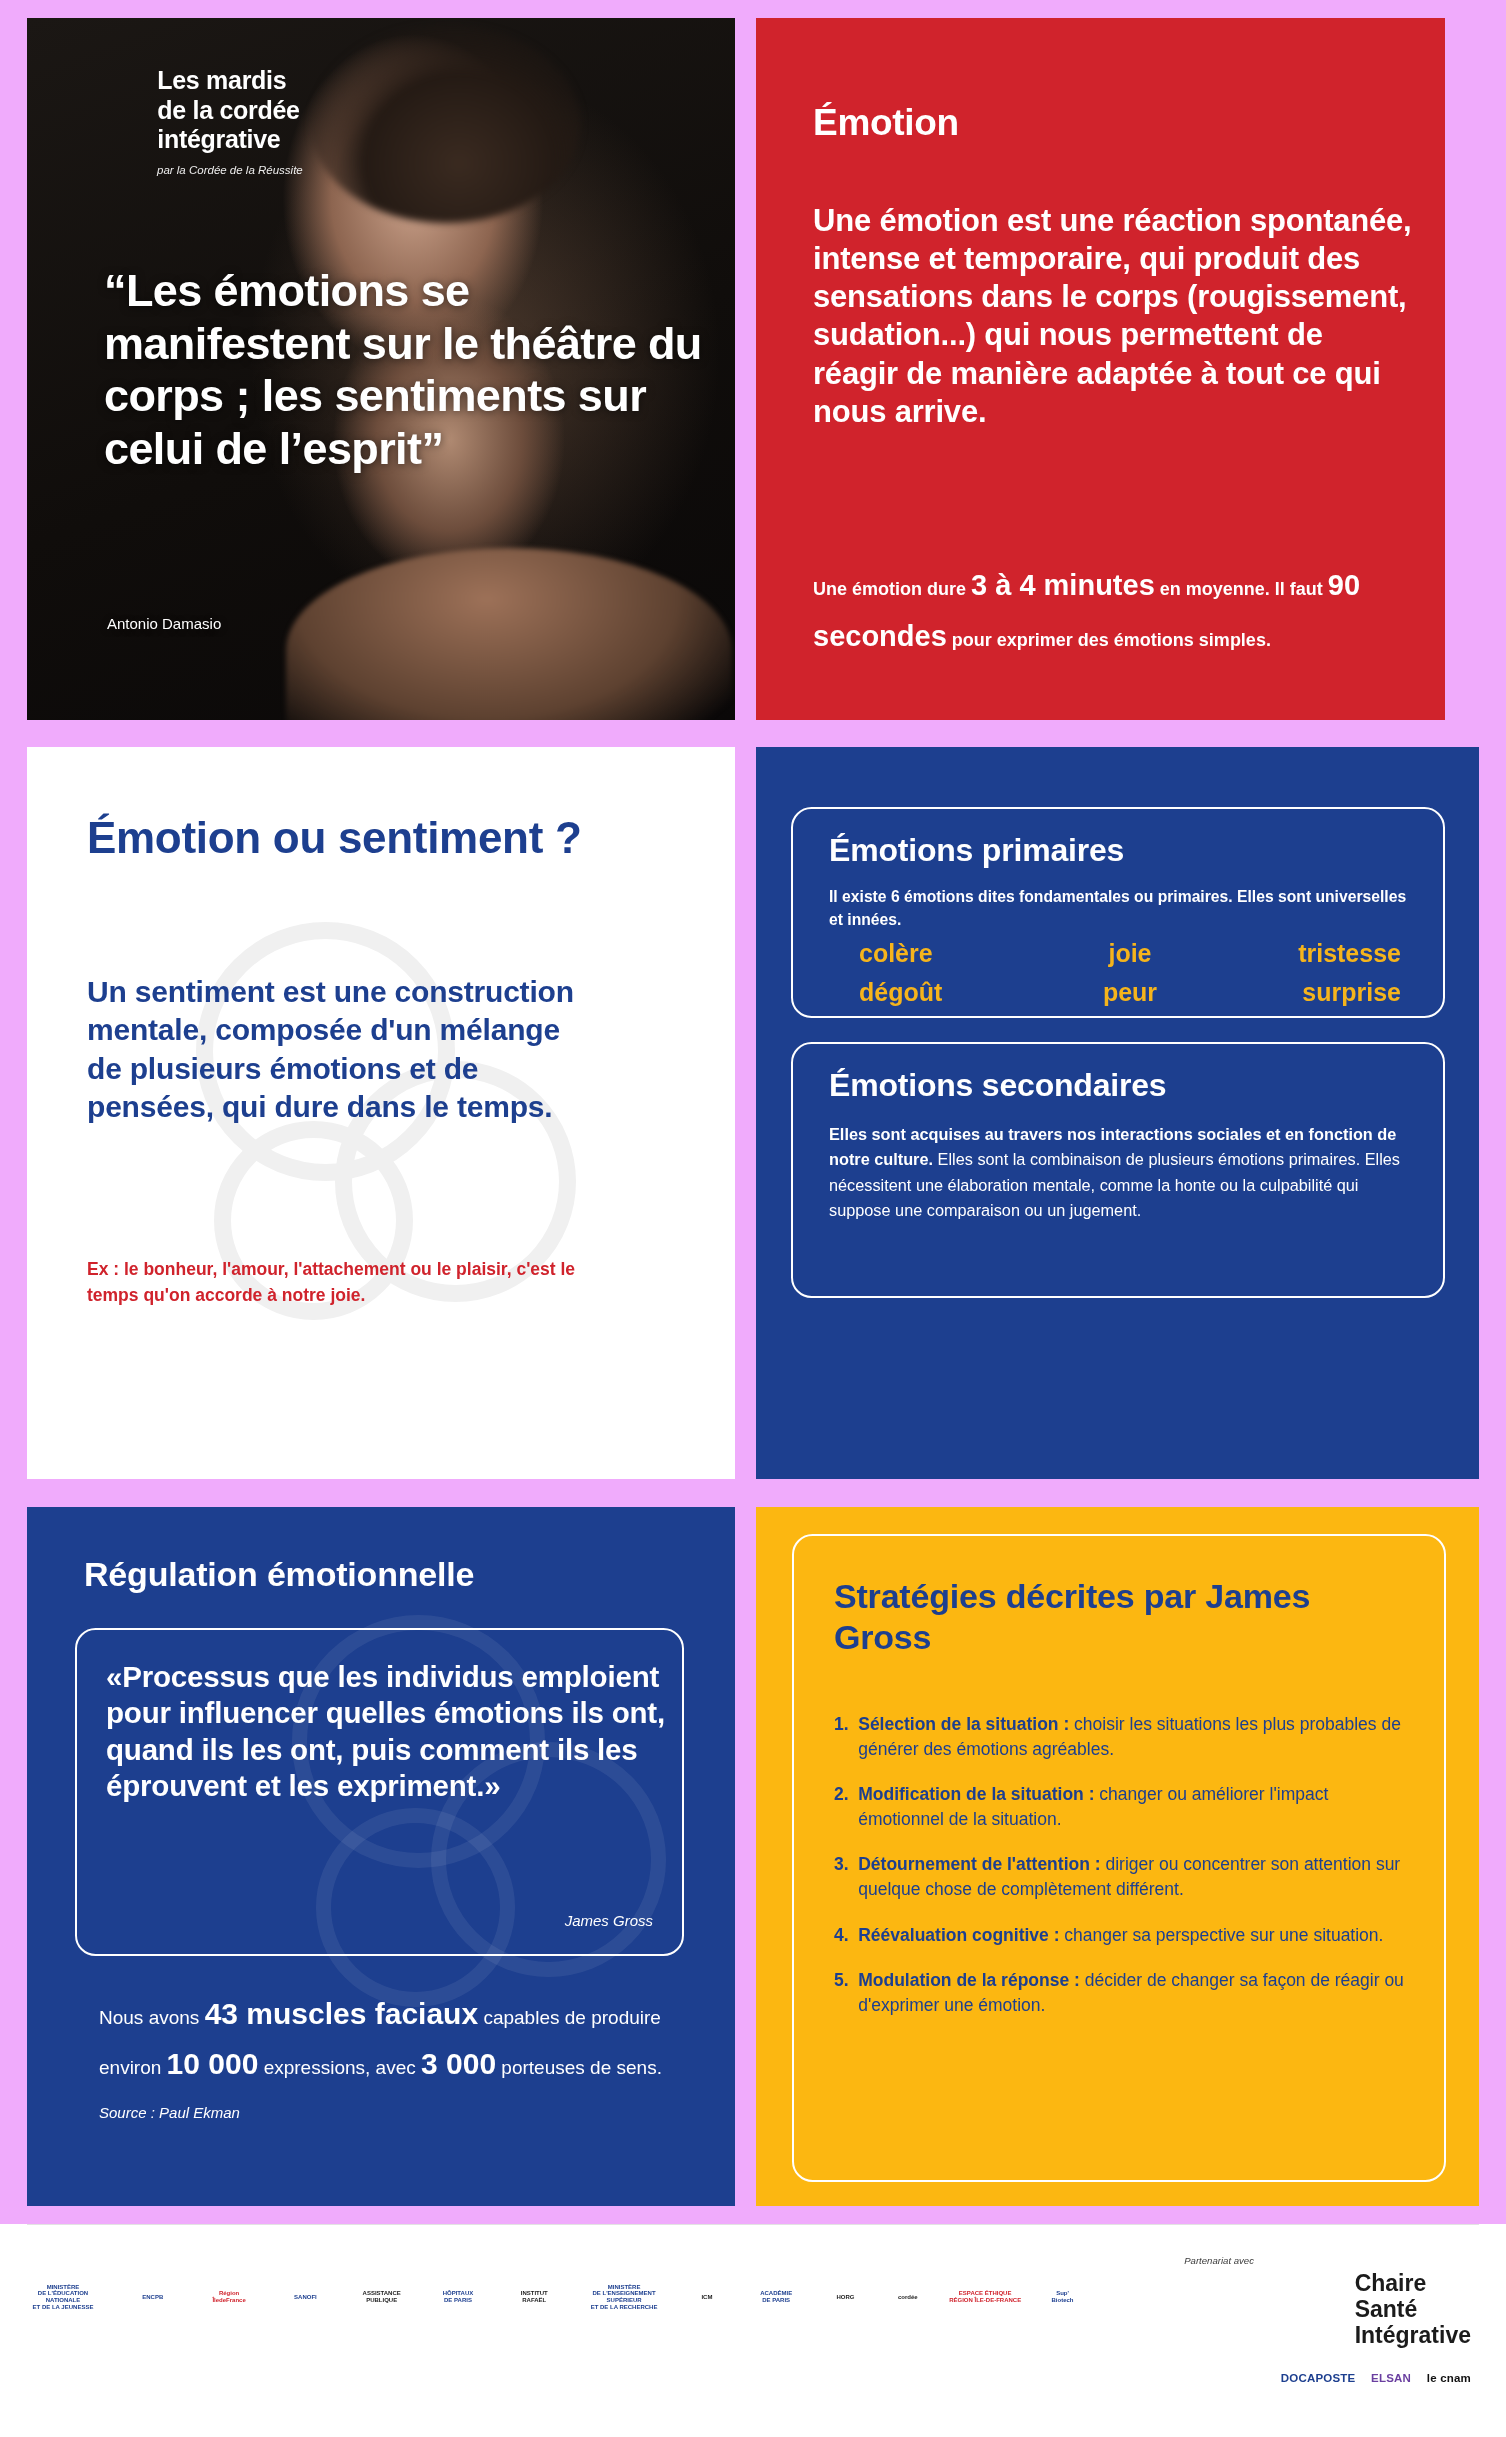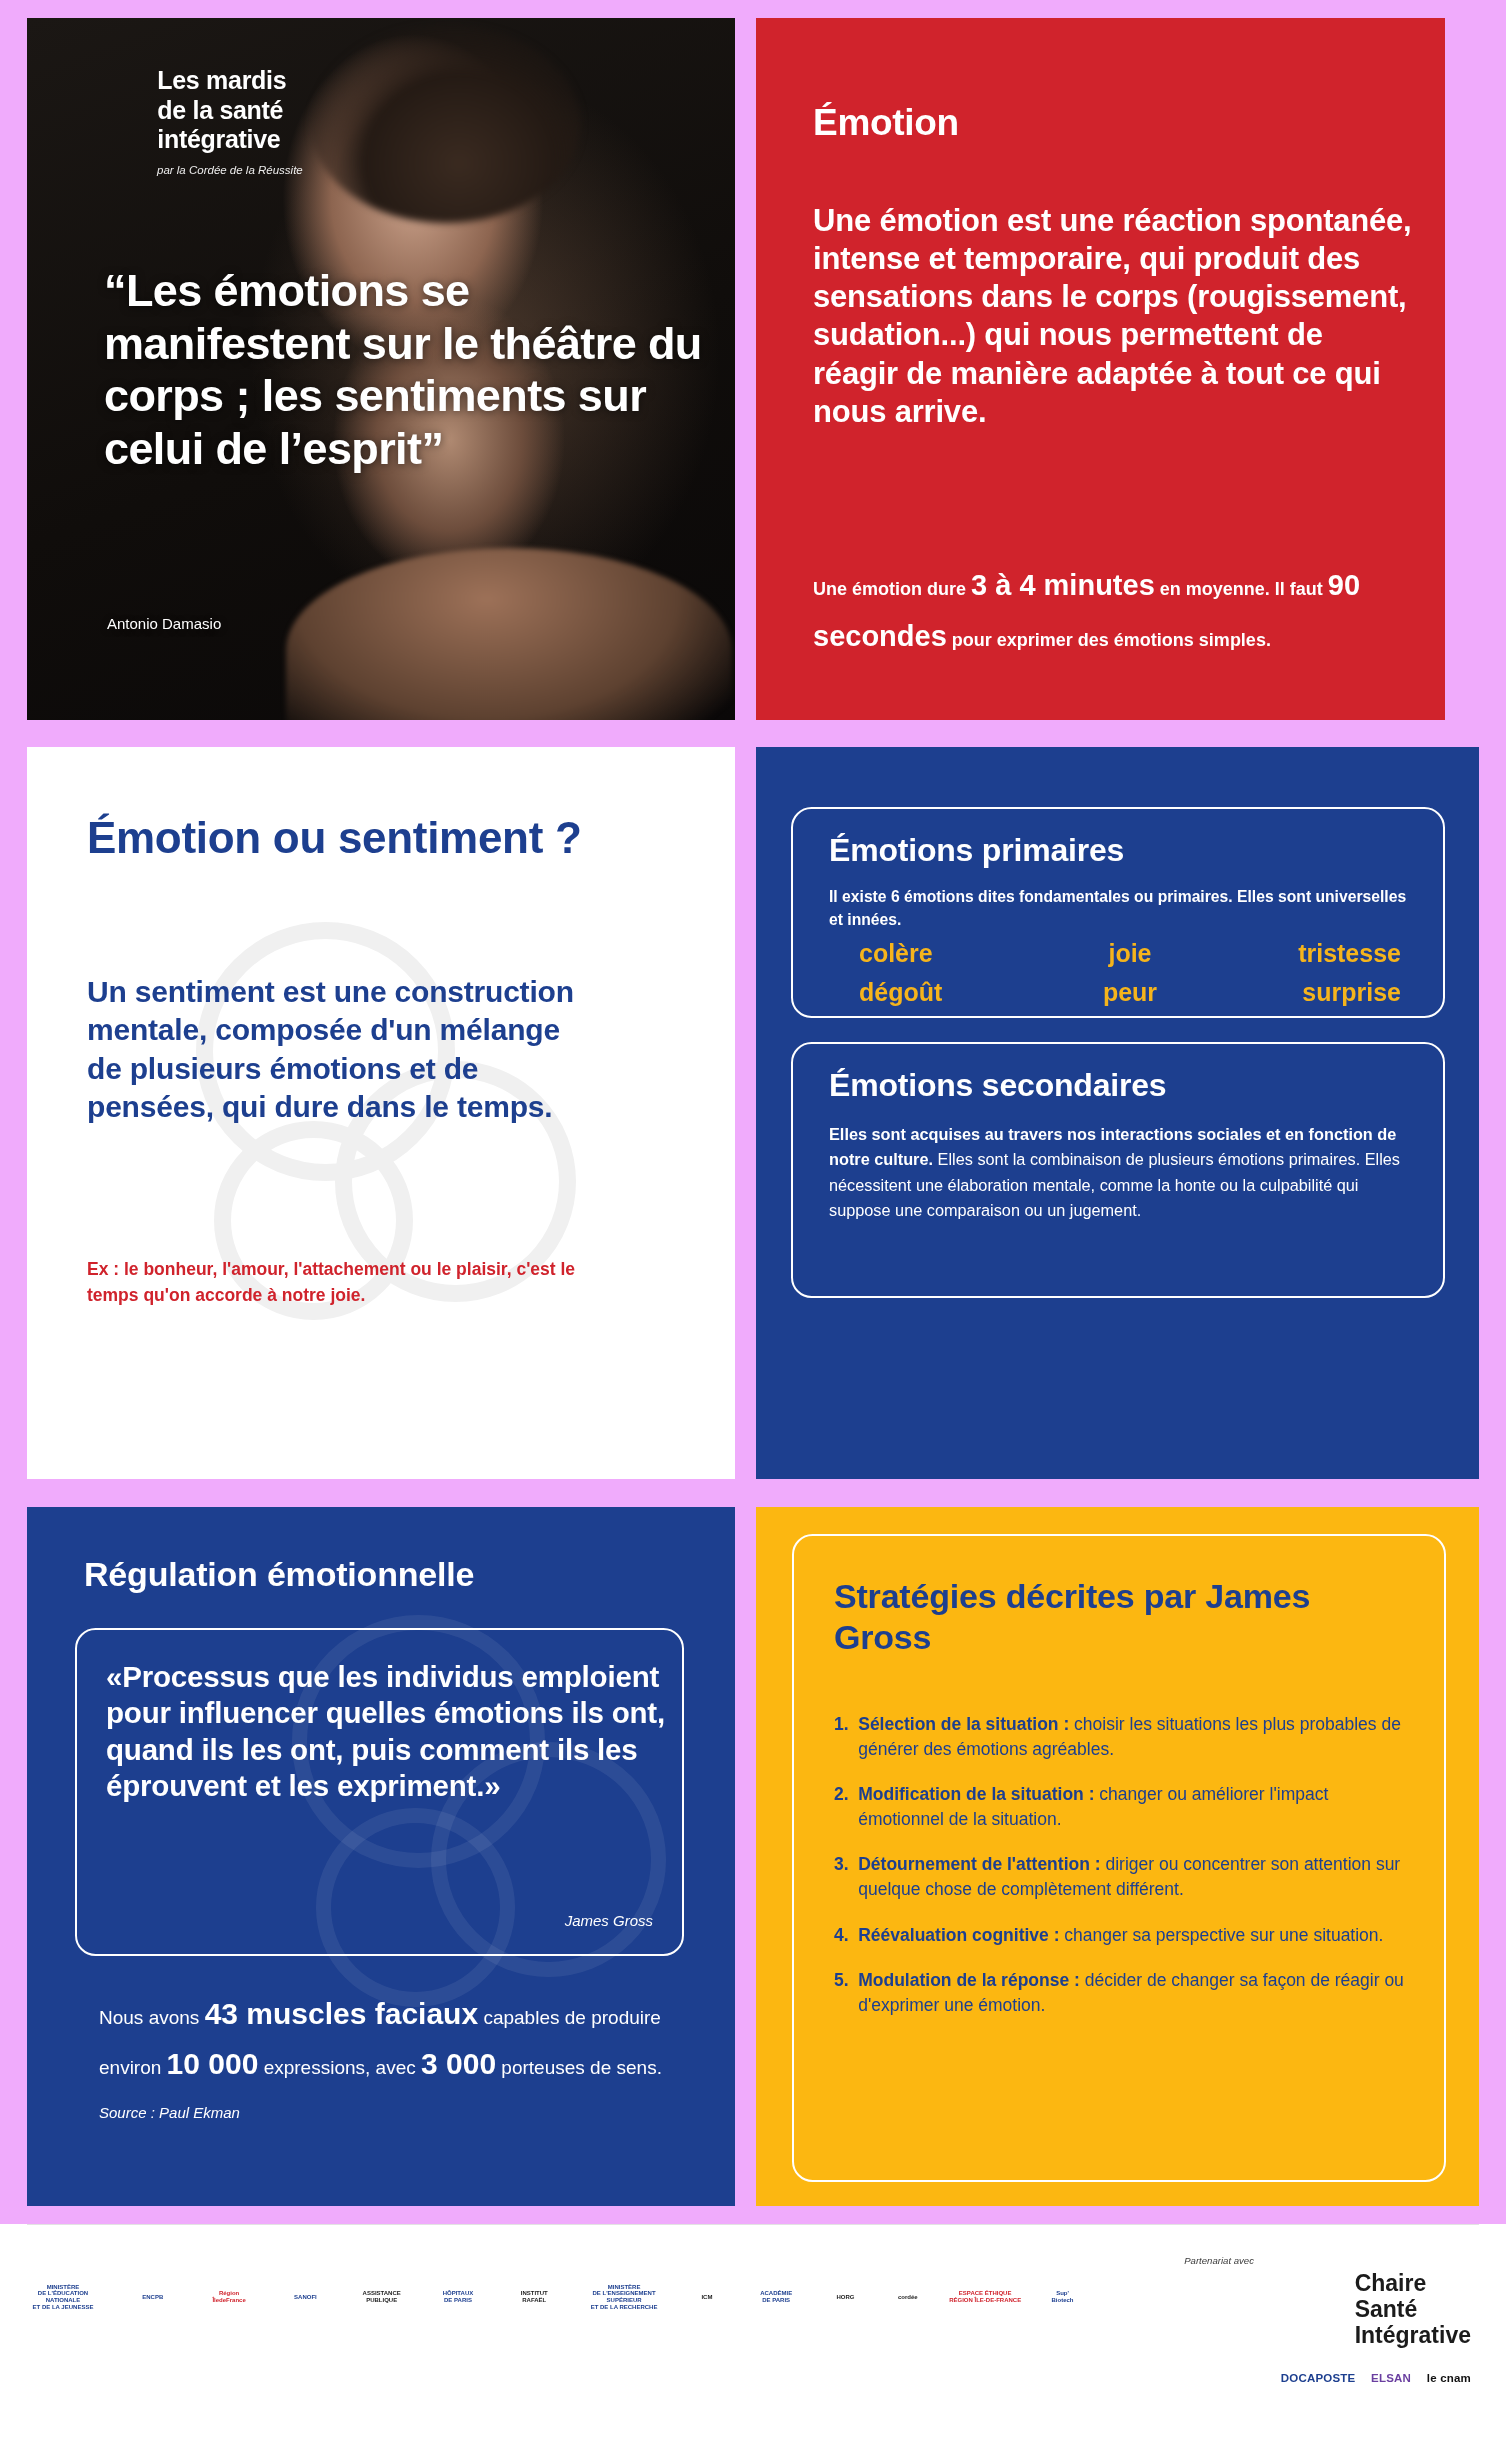--- a/index.html
+++ b/index.html
@@ -288,21 +288,21 @@
     <div class="logo-block">
       <div class="logo-row">
         <div class="logo-mark">
           <span class="lm1"></span>
             <span class="lm2"></span>
             <span class="lm3"></span>
             <span class="lm4"></span>
         </div>
         <div class="logo-text">
           <div>Les mardis</div>
-          <div>de la santé</div>
+          <div>de la cordée</div>
           <div>intégrative</div>
         </div>
       </div>
       <div class="logo-sub">par la Cordée de la Réussite</div>
     </div>
 
     <div class="quote-text">“Les émotions se manifestent sur le théâtre du corps ; les sentiments sur celui de l’esprit”</div>
     <div class="quote-author">Antonio Damasio</div>
   </div>
 

